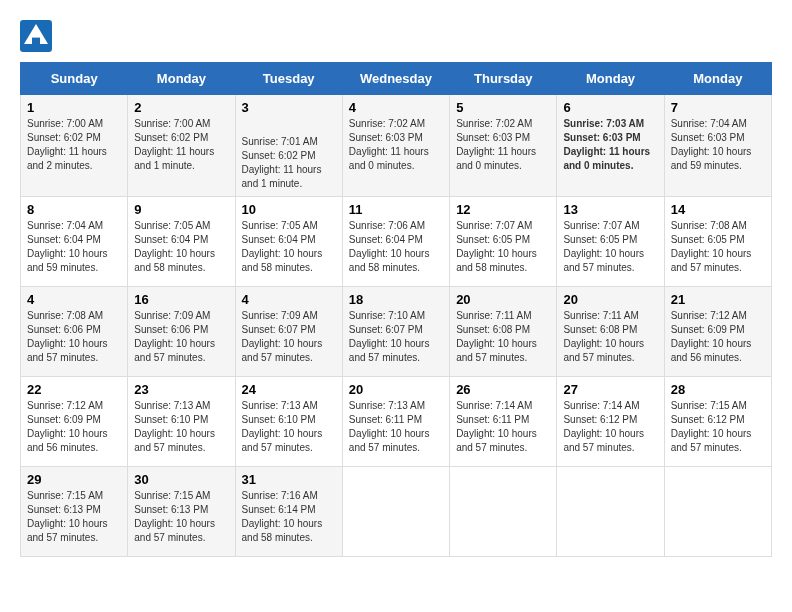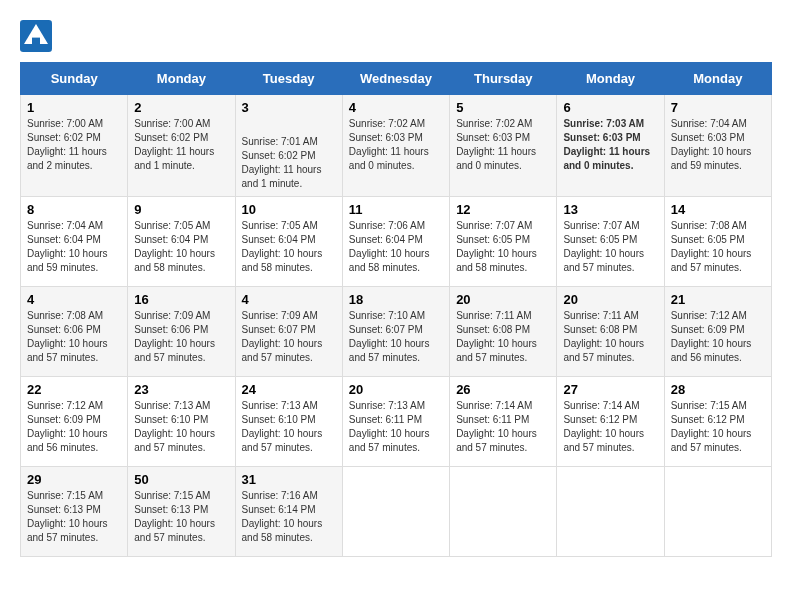--- a/index.html
+++ b/index.html
@@ -302,21 +302,21 @@
         </td>
       </tr>
       <tr>
         <td>
           <span class="day-num">29</span>
           <div class="day-info" style="white-space: pre-line;">Sunrise: 7:15 AM
 Sunset: 6:13 PM
 Daylight: 10 hours and 57 minutes.</div>
         </td>
         <td>
-          <span class="day-num">50</span>
+          <span class="day-num">30</span>
           <div class="day-info" style="white-space: pre-line;">Sunrise: 7:15 AM
 Sunset: 6:13 PM
 Daylight: 10 hours and 57 minutes.</div>
         </td>
         <td>
           <span class="day-num">31</span>
           <div class="day-info" style="white-space: pre-line;">Sunrise: 7:16 AM
 Sunset: 6:14 PM
 Daylight: 10 hours and 58 minutes.</div>
         </td>

